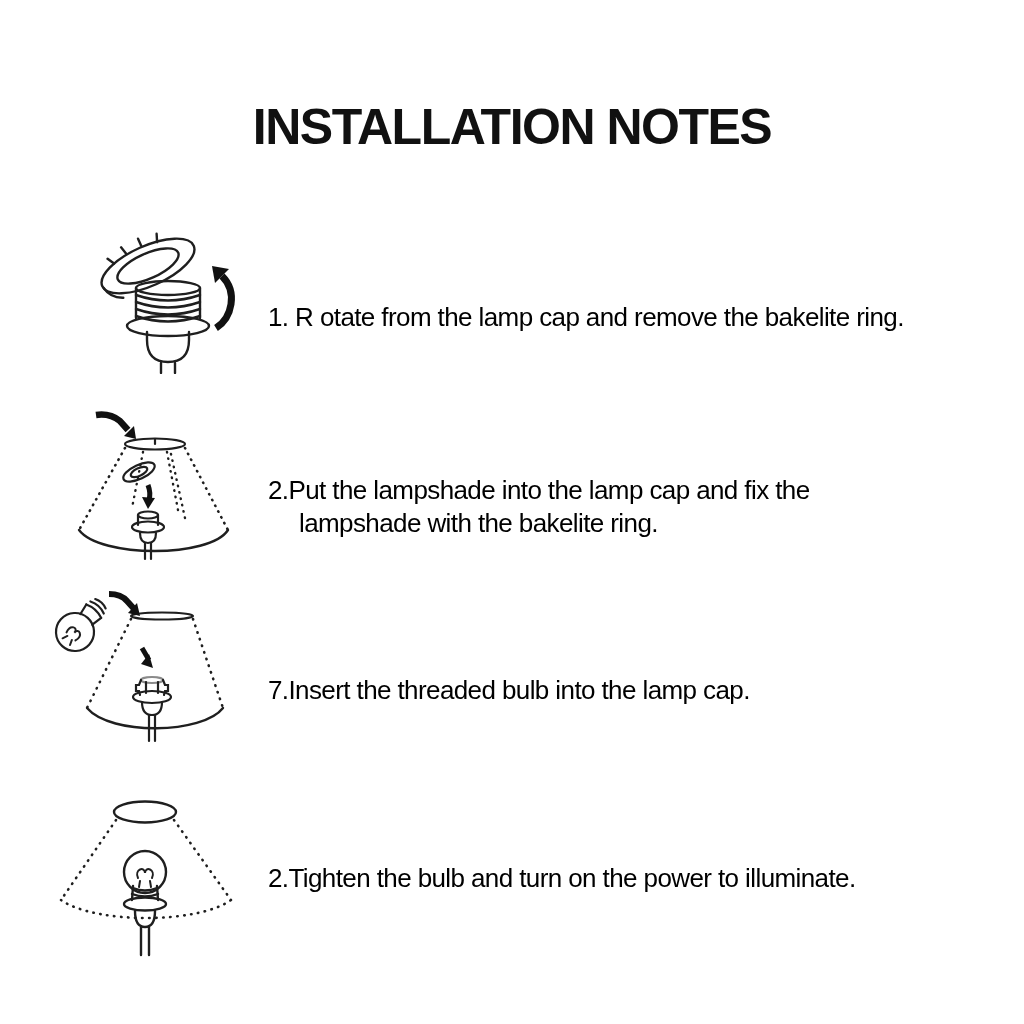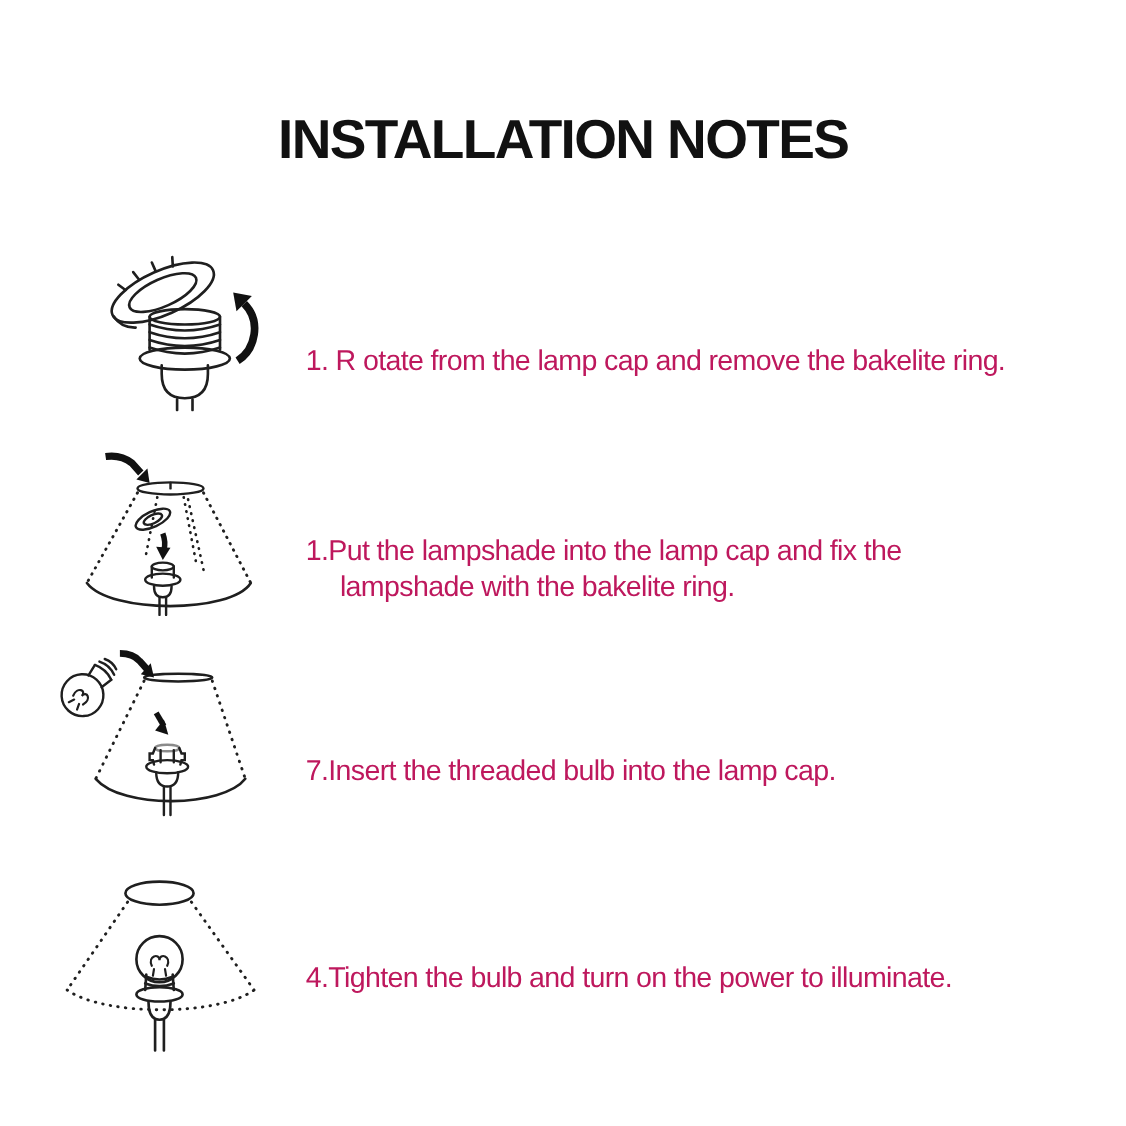--- a/index.html
+++ b/index.html
@@ -17,25 +17,25 @@
     text-align: center;
     font-size: 50px;
     font-weight: bold;
     letter-spacing: -1.5px;
     color: #111111;
   }
   .illus { position: absolute; }
   .illus svg { display: block; }
   .step-text {
     position: absolute;
-    margin: 10px;
+    margin: 0;
     font-size: 26px;
     line-height: 33px;
     letter-spacing: -0.6px;
-    color: #be185d;
+    color: #000000;
     white-space: pre-line;
     padding-left: 31px;
     text-indent: -31px;
   }
   .i1 { left: 88px;  top: 222px; }
   .i2 { left: 58px;  top: 408px; }
   .i3 { left: 45px;  top: 588px; }
   .i4 { left: 50px;  top: 782px; }
   .t1 { left: 268px; top: 301px; width: 710px; }
   .t2 { left: 268px; top: 474px; width: 660px; }
@@ -100,21 +100,21 @@
       <g>
         <path d="M90,77 q3,8 1,15" stroke="#111111" stroke-width="5" fill="none"></path>
         <polygon points="90,101 84,89 97,90" fill="#111111"></polygon>
       </g>
       <g>
         <path d="M38,7 q14,-2 24,6 l8,9" stroke="#111111" stroke-width="6.5" fill="none"></path>
         <polygon points="78,31 66,28 76,18" fill="#111111"></polygon>
       </g>
     </svg>
   </div>
-  <p class="step-text t2">1.Put the lampshade into the lamp cap and fix the
+  <p class="step-text t2">2.Put the lampshade into the lamp cap and fix the
 lampshade with the bakelite ring.</p>
 
   <div class="illus i3">
     <svg width="200" height="158" viewBox="0 0 200 158">
       <g stroke="#1f1f1f" fill="none" stroke-width="2.2" stroke-linecap="round">
         <g transform="rotate(42 30 44)">
           <circle cx="30" cy="44" r="19"></circle>
           <path d="M22,27 L20,16 M38,27 L40,16"></path>
           <path d="M20,16 q10,-4 20,0 M21,11 q9,-4 18,0 M23,6 q7,-3 14,0"></path>
           <path d="M24,50 c-3,-9 6,-12 6,-5 c0,-7 9,-4 6,5 M27,52 l-2,5 M33,52 l2,5" stroke-width="2"></path>
@@ -159,15 +159,15 @@
         <g>
           <path d="M83,104 l-1,14 M107,104 l1,14"></path>
           <path d="M83,106 q12,5 24,0 M82,112 q13,5 26,0"></path>
           <ellipse cx="95" cy="122" rx="21" ry="6.5"></ellipse>
           <path d="M85,129 q0,16 10,16 q10,0 10,-16"></path>
           <path d="M91,145 v28 M99,145 v28"></path>
         </g>
       </g>
     </svg>
   </div>
-  <p class="step-text t4">4.Tighten the bulb and turn on the power to illuminate.</p>
+  <p class="step-text t4">2.Tighten the bulb and turn on the power to illuminate.</p>
 
 </div>
 
 </body></html>

